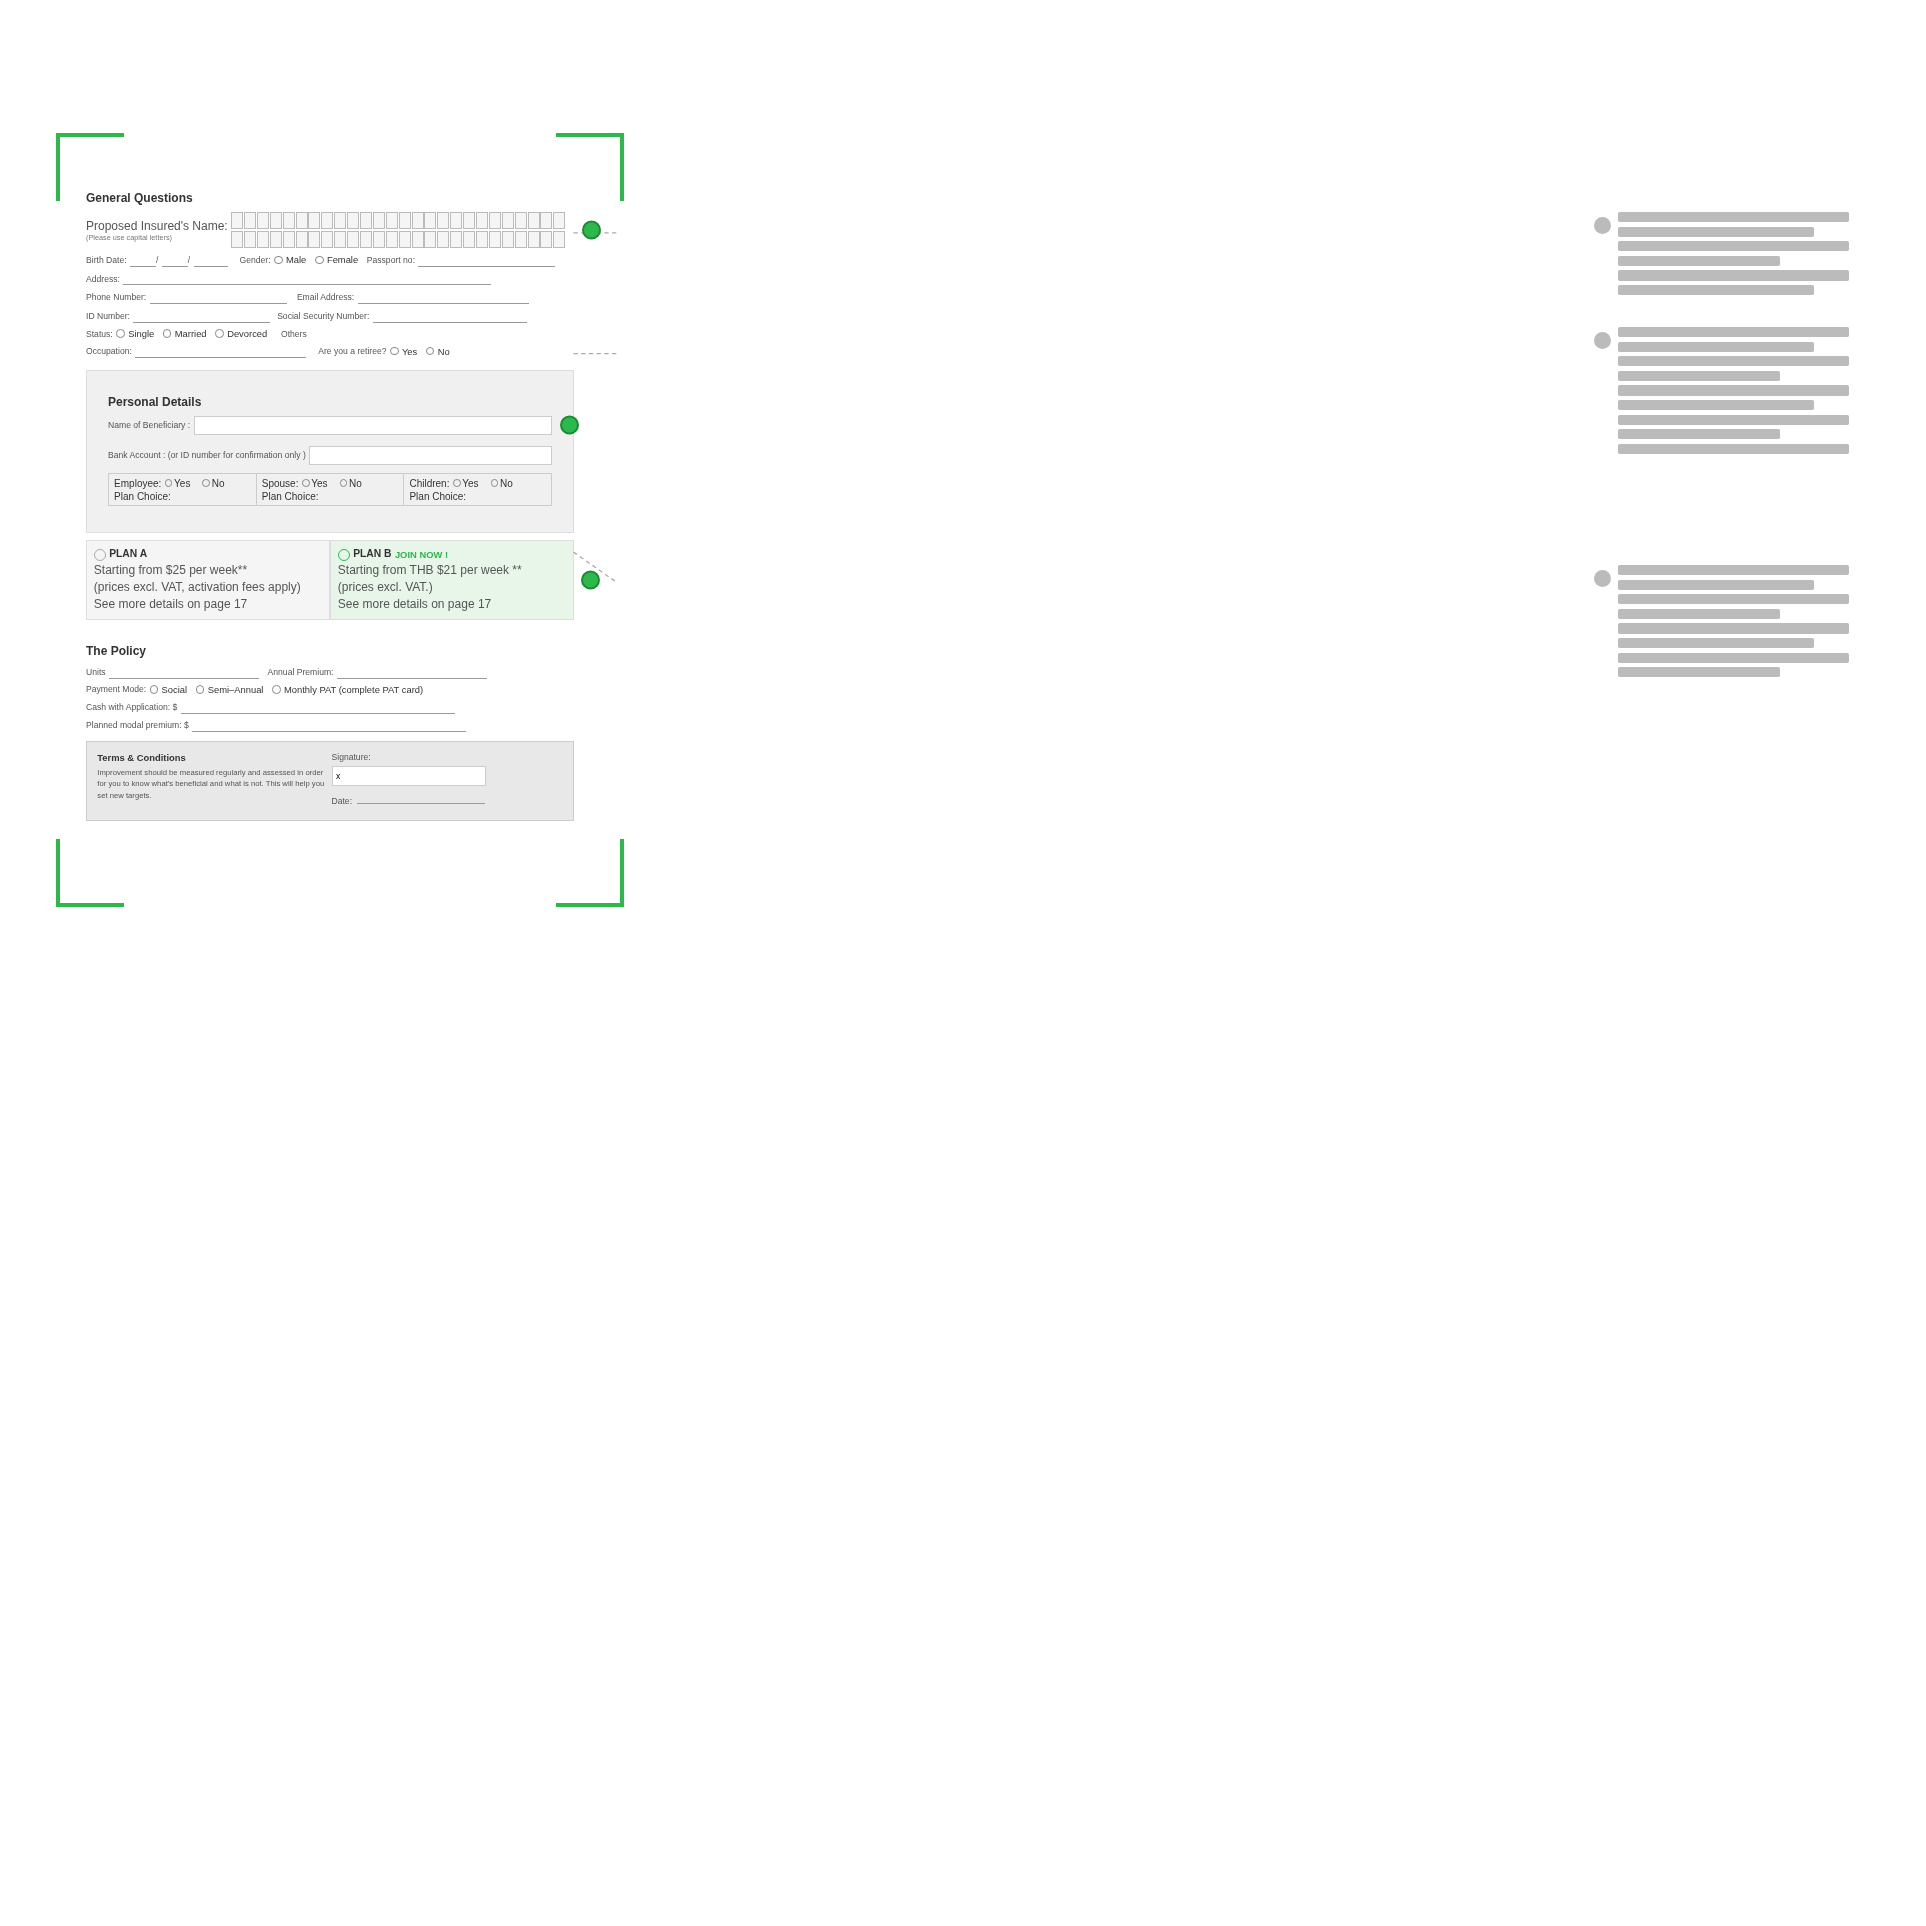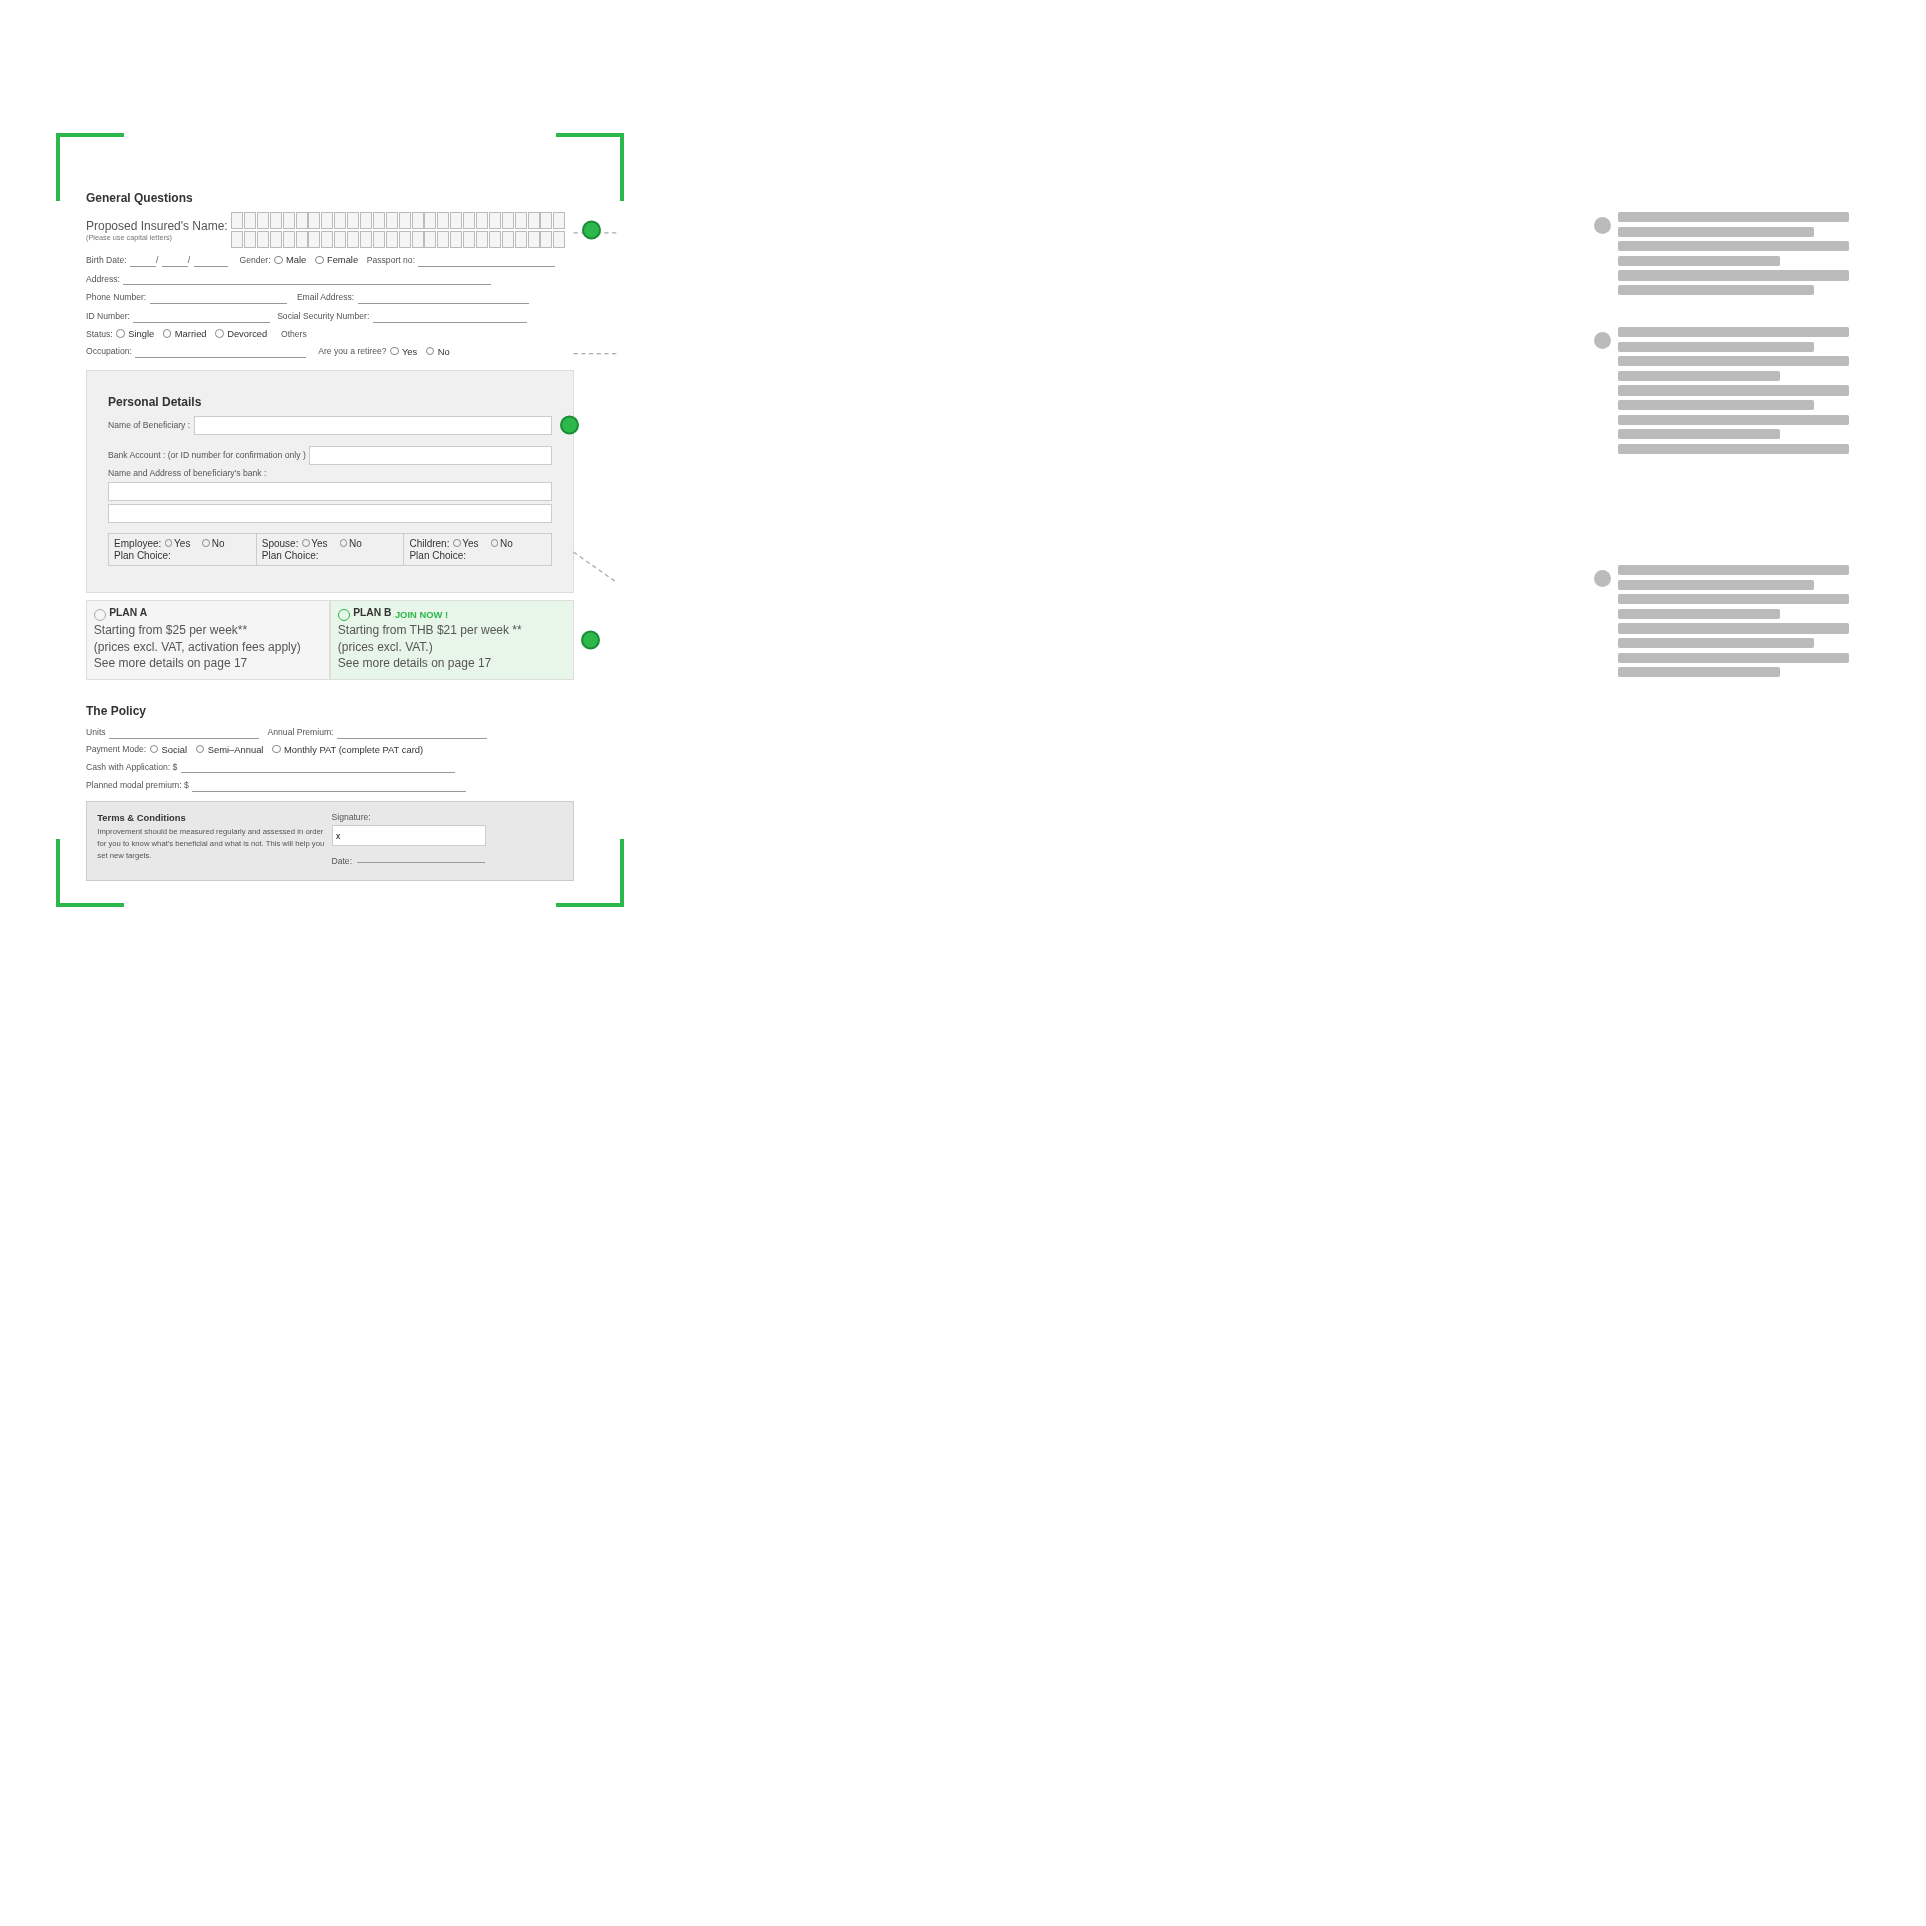--- a/index.html
+++ b/index.html
@@ -428,25 +428,20 @@
       <span class="field-label">Name of Beneficiary :</span>
       <input class="input-field-full" style="flex: 1 1 0%;">
       <div class="green-dot" style="right:-27px; top:50%; transform:translateY(-50%); position:absolute;"></div>
     </div>
 
     <div class="form-row" style="margin-bottom:3.4px;">
       <span class="field-label">Bank Account : (or ID number for confirmation only )</span>
       <input class="input-field-full" style="flex: 1 1 0%;">
     </div>
 
-    <div class="form-row" style="flex-direction:column; align-items:flex-start;">
-      <span class="field-label">Name and Address of beneficiary's bank :</span>
-      <input class="input-field-full" style="margin-top: 3.4px;">
-      <input class="input-field-full" style="margin-top: 3.4px;">
-    </div>
 
     <div class="spacer" style="height:5.1px;"></div>
 
     <div class="esp-table">
       <div class="esp-cell">
         <div style="display:flex; align-items:center; gap:3.4px; margin-bottom:1.7px;">
           <span>Employee:</span>
           <div class="radio-group" style="gap:1.7px;">
             <span class="radio-circle" style="width:7.7px;height:7.7px;"></span>
             <span>Yes</span>

